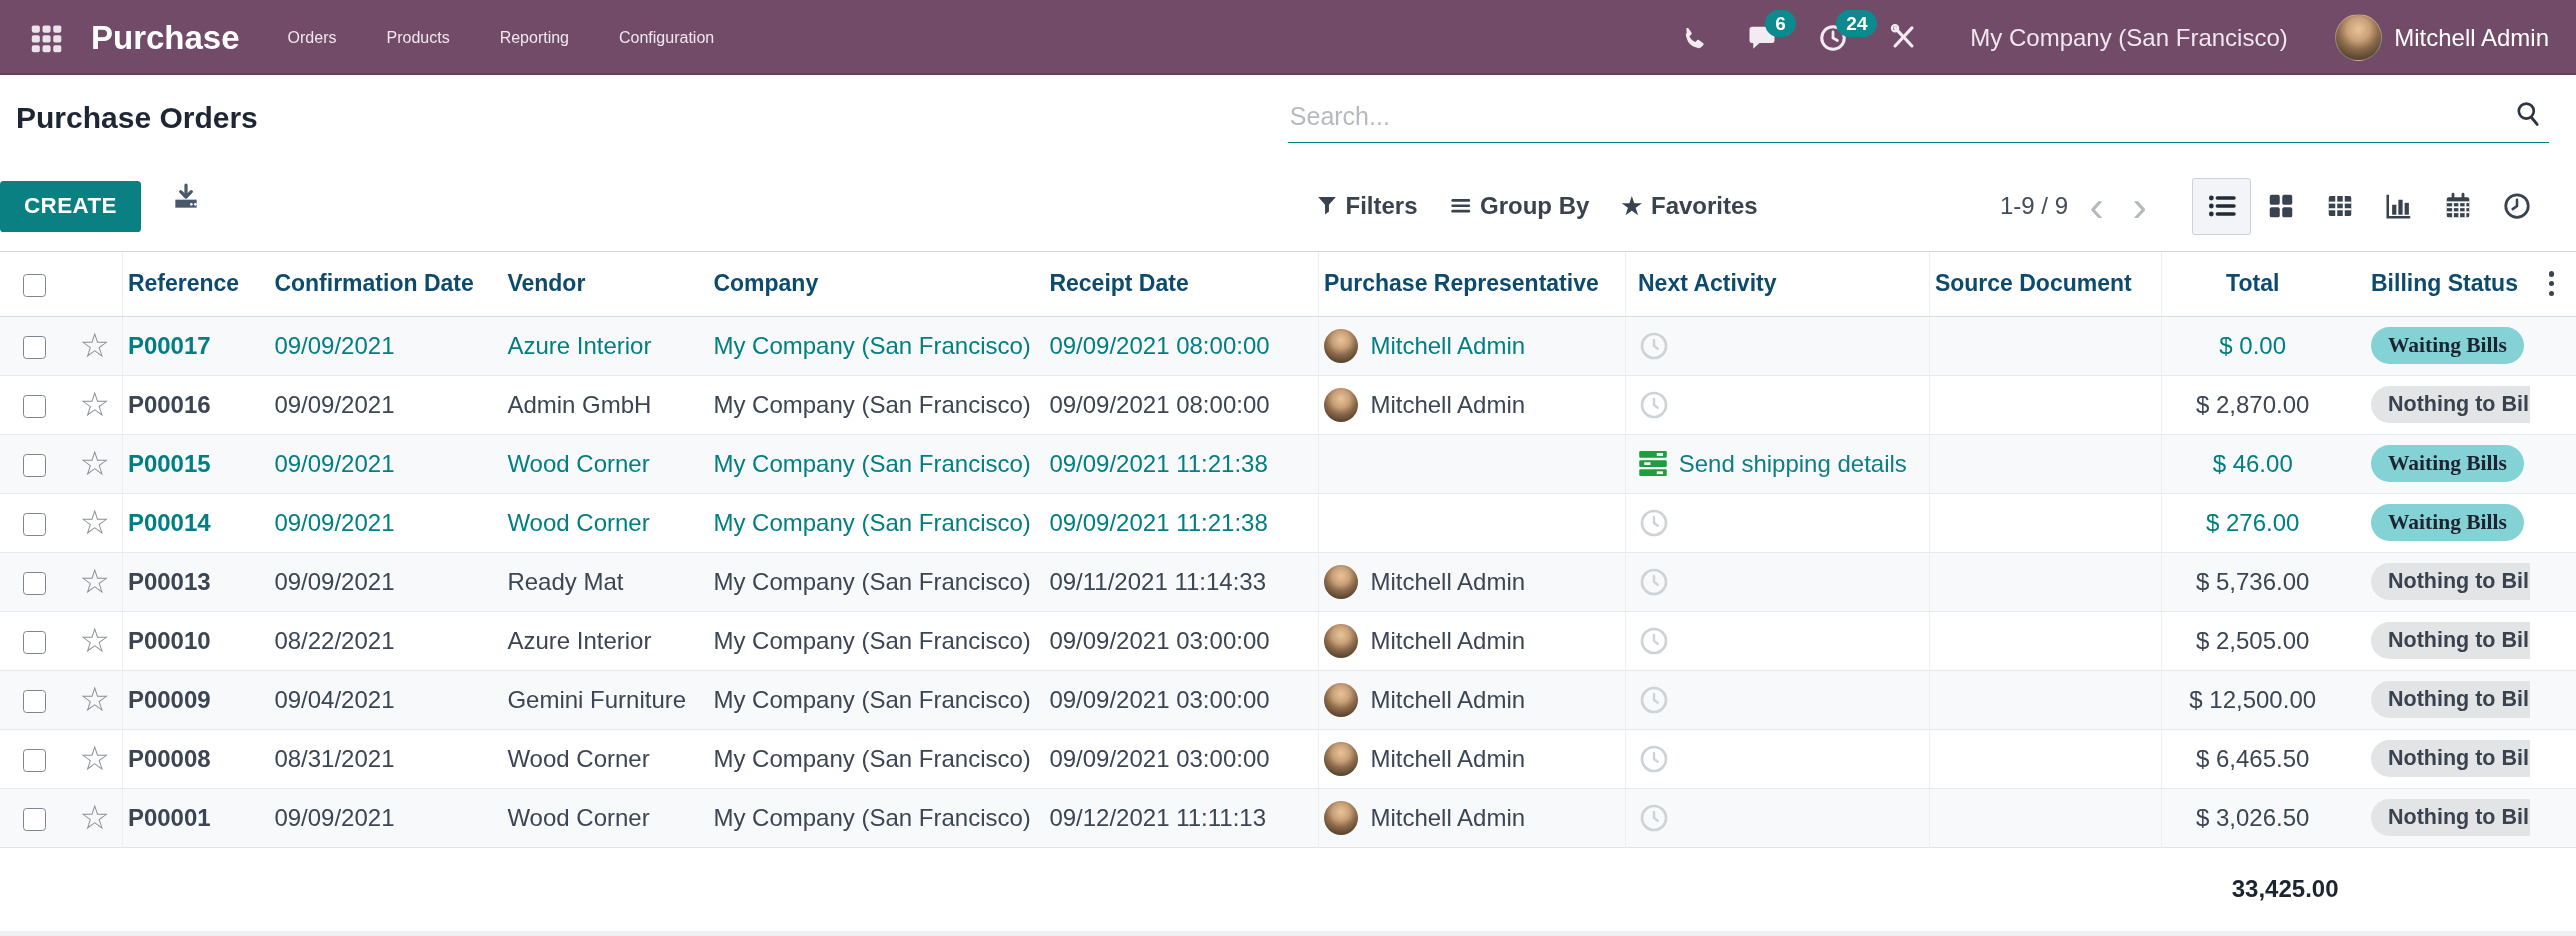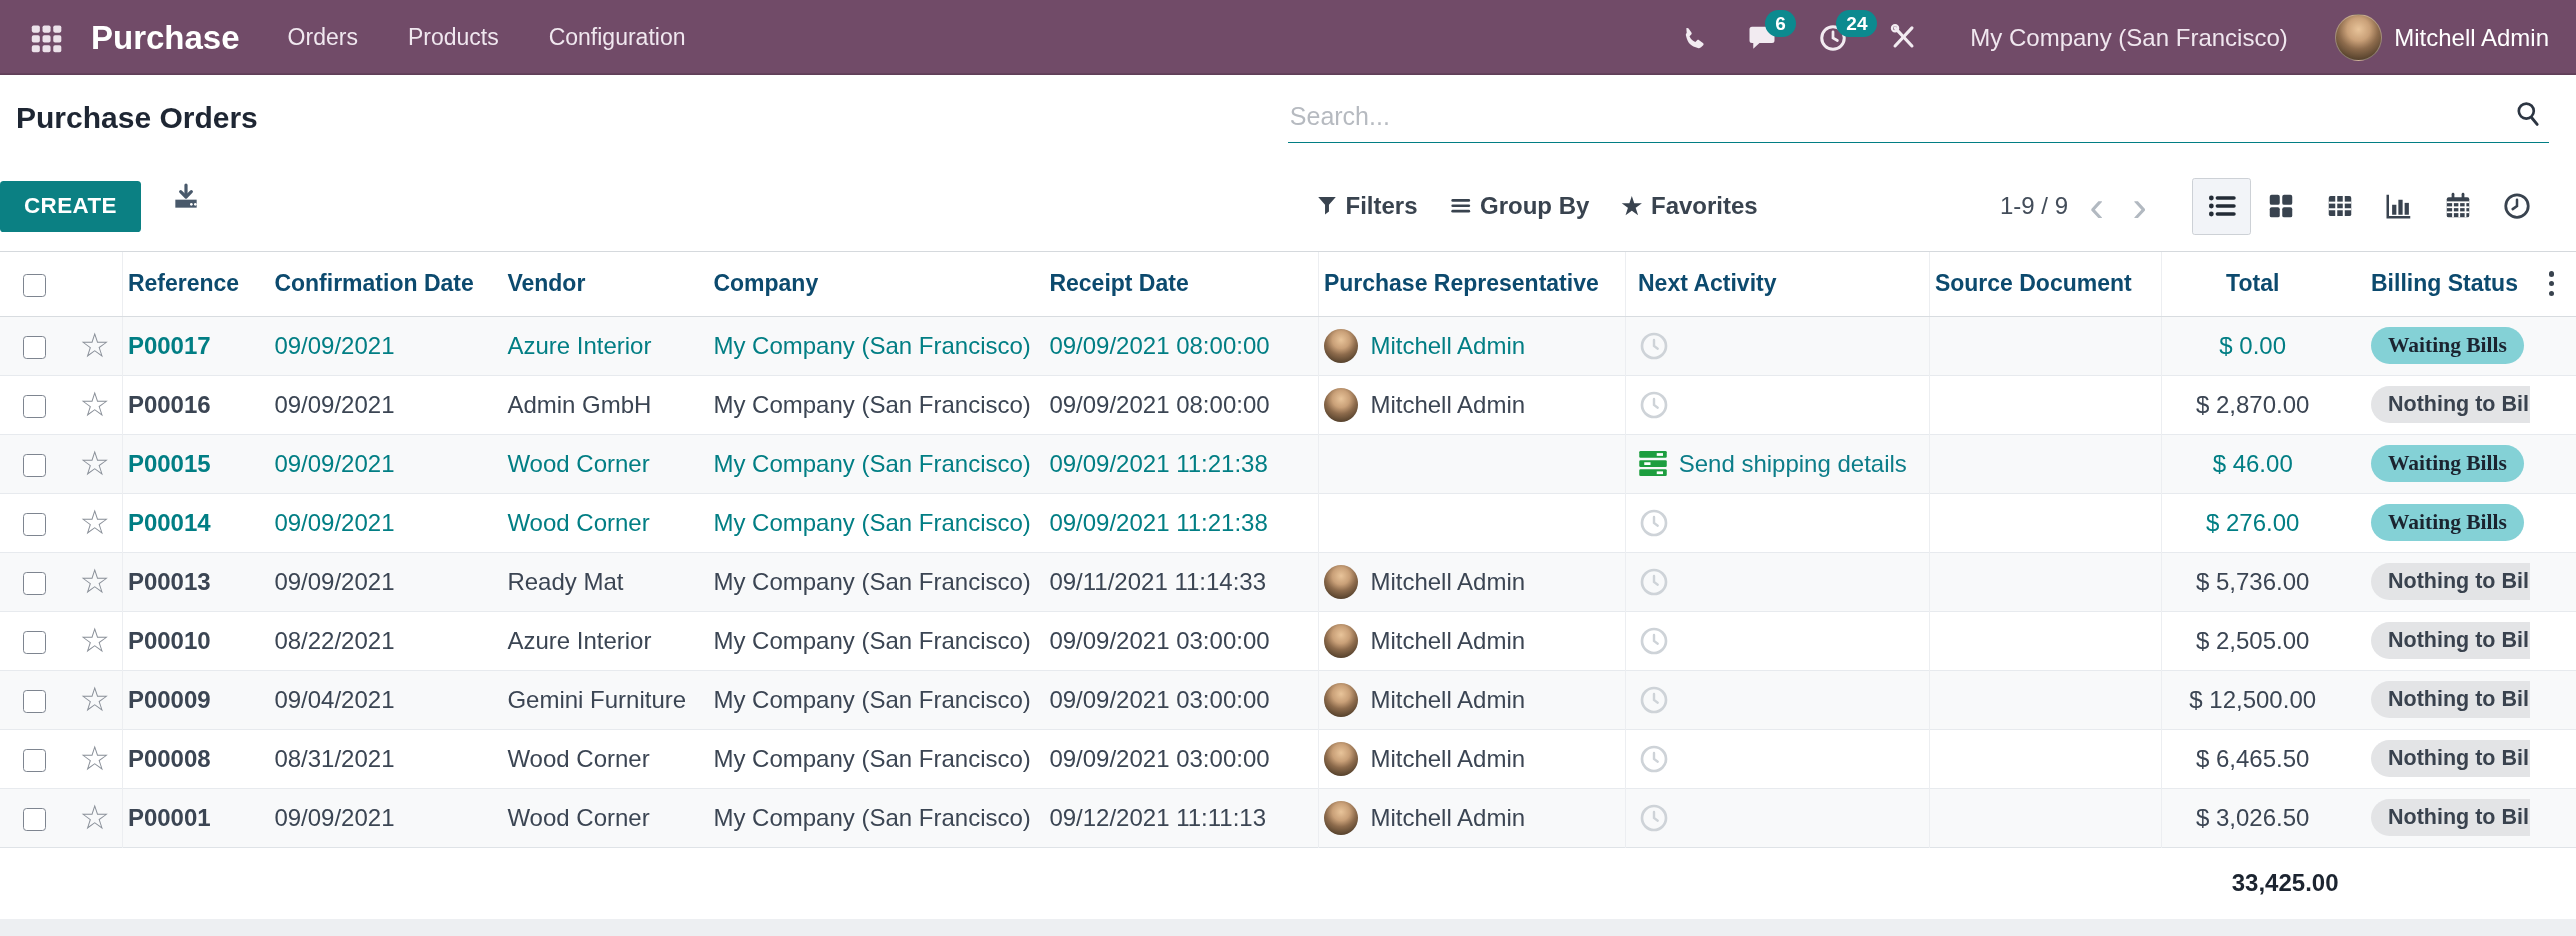--- a/index.html
+++ b/index.html
@@ -11,21 +11,21 @@
   }
 
   
   .topbar {
     height: 75px; background: #714B68; display: flex; align-items: center;
     padding: 0 27px; color: #fff; box-shadow: inset 0 -1.8px 0 rgba(0,0,0,.15);
   }
   .apps-btn { background: none; border: none; cursor: pointer; width: 39px; height: 39px; display:flex; align-items:center; justify-content:center; }
   .app-name { font-size: 33px; font-weight: 700; color: #fff; margin: 0 23px 0 25px; cursor: pointer; text-align: center; }
   .topnav { display: flex; align-items: center; height: 75px; }
-  .menu-item { font-size: 23px; color: #f0e7ef; padding: 0 25px; line-height: 75px; cursor: pointer; }
+  .menu-item { font-size: 16px; color: #f0e7ef; padding: 0 25px; line-height: 75px; cursor: pointer; }
   .topbar-right { margin-left: auto; display: flex; align-items: center; }
   .tb-icon { position: relative; background: none; border: none; cursor: pointer; margin-left: 41px; display:flex; align-items:center; }
   .badge-count {
     position: absolute; top: -12.5px; left: 18px; background: #0c8a8f; color: #fff;
     font-size: 19px; font-weight: 700; padding: 1.8px 10px; border-radius: 895px; line-height: 23px;
   }
   .company { font-size: 24px; color: #f0e7ef; margin-left: 52px; cursor: pointer; }
   .user { display: flex; align-items: center; margin-left: 47px; cursor: pointer; }
   .avatar-lg { width: 47px; height: 47px; border-radius: 50%; flex: none;
     background: radial-gradient(circle at 50% 32%, #e8c49a 0%, #c9a078 30%, #8d6b4c 52%, #5a452f 78%, #3c2d1d 100%);
@@ -100,21 +100,21 @@
   .rep-wrap { display: flex; align-items: center; gap: 12.5px; }
   .avatar { width: 34px; height: 34px; border-radius: 50%; flex: none;
     background: radial-gradient(circle at 50% 32%, #e8c49a 0%, #c9a078 30%, #8d6b4c 52%, #5a452f 78%, #3c2d1d 100%); }
   .act-wrap { display: flex; align-items: flex-end; gap: 10.7px; }
   .act-label { color: #0c7d89; }
 
   .badge { display: inline-block; padding: 6.3px 17px; border-radius: 895px; font-size: 21.5px; font-weight: 700; line-height: 25px; }
   .badge-teal { background: #84d1d6; color: #1b2430; font-family: Liberation Serif, serif; }
   .badge-gray { background: #e3e4e6; color: #39424e; }
 
-  tfoot td { height: 72px; border-top: 0.9px solid #dfe3e7; background: #fff; }
+  tfoot td { height: 84px; border-top: 0.9px solid #dfe3e7; background: #fff; }
   .footer-total { font-size: 24px; font-weight: 700; color: #1c2430; text-align: right; padding-right: 12.5px; }
 
   .vdots { display: flex; flex-direction: column; gap: 4.5px; align-items: center; width: 100%; padding-right: 9px; }
   .vdots i { width: 5.4px; height: 5.4px; border-radius: 50%; background: #39434f; }
 </style>
 </head>
 <body>
 
 <header class="topbar">
   <button class="apps-btn">
@@ -129,20 +129,21 @@
         <rect x="2" y="27" width="9" height="8" rx="2"></rect>
           <rect x="14" y="27" width="9" height="8" rx="2"></rect>
           <rect x="26" y="27" width="9" height="8" rx="2"></rect>
       </g>
     </svg>
   </button>
   <div class="app-name">Purchase</div>
   <nav class="topnav">
     <span class="menu-item">Orders</span>
     <span class="menu-item">Products</span>
+    <span class="menu-item">Reporting</span>
     <span class="menu-item">Configuration</span>
   </nav>
   <div class="topbar-right">
     <button class="tb-icon">
       <svg width="29" height="29" viewBox="0 0 24 24">
         <path fill="#f2ebf1" d="M6.4 2.3c.5-.5 1.4-.4 1.8.2l2.2 3c.4.5.3 1.2-.1 1.6L8.9 8.5c.9 2.1 2.5 3.7 4.6 4.6l1.4-1.4c.4-.4 1.1-.5 1.6-.1l3 2.2c.6.4.7 1.3.2 1.8l-1.7 1.7c-.5.5-1.3.8-2 .6C9.7 16.4 7.6 14.3 6.1 8c-.2-.7 0-1.5.6-2z" transform="translate(1 2) scale(1.05)"></path>
       </svg>
     </button>
     <button class="tb-icon">
       <svg width="30" height="30" viewBox="0 0 24 24">

